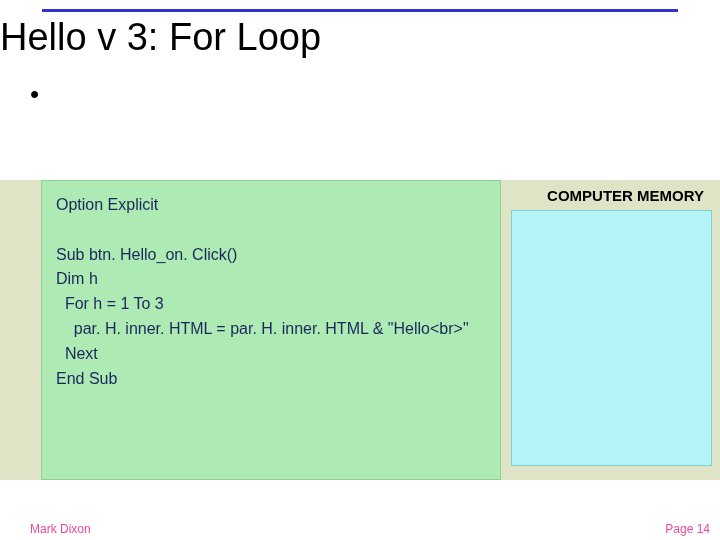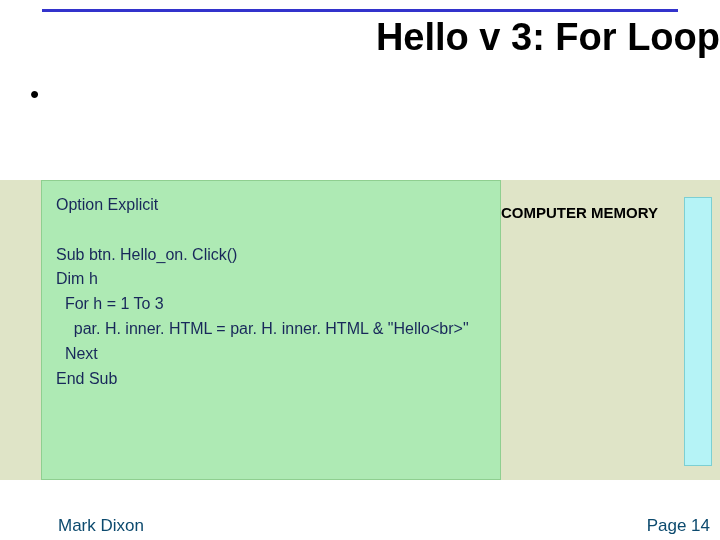--- a/index.html
+++ b/index.html
@@ -17,23 +17,23 @@
       left: 42px;
       right: 42px;
       height: 3px;
       background: #3333cc;
     }
     .slide-title {
       position: absolute;
       top: 16px;
       left: 0;
       right: 0;
-      text-align: right;
+      text-align: left;
       font-size: 38px;
-      font-weight: bold;
+      font-weight: normal;
       color: #000;
     }
     .bullet-block {
       position: absolute;
       top: 78px;
       left: 30px;
       right: 40px;
       font-size: 26px;
       color: #000;
       line-height: 1.25;
@@ -67,22 +67,21 @@
       font-family: Arial, sans-serif;
       font-size: 16px;
       color: #18285a;
       line-height: 1.55;
       white-space: pre;
       margin-left: 41px;
     }
     .right-side {
       flex: 1;
       display: flex;
-      flex-direction: row;
-      margin-top: 17px;
+      flex-direction: column;
     }
     .mem-header {
       height: 30px;
       display: flex;
       justify-content: flex-end;
       align-items: center;
       padding-right: 16px;
       font-size: 15px;
       font-weight: bold;
       color: #000;
@@ -94,23 +93,22 @@
       background: #b5f3f6;
       border: 1px solid #7ccfd3;
     }
     .footer {
       position: absolute;
       bottom: 4px;
       left: 30px;
       right: 10px;
       display: flex;
       justify-content: space-between;
-      font-size: 17px;
-      color: #0c4a6e;
-      margin-left: 28px;
+      font-size: 12px;
+      color: #ec4899;
     }
   </style>
 </head>
 <body>
 
 <div class="title-rule"></div>
 
 <div class="slide-title">Hello v 3: For Loop</div>
 
 <div class="bullet-block">

